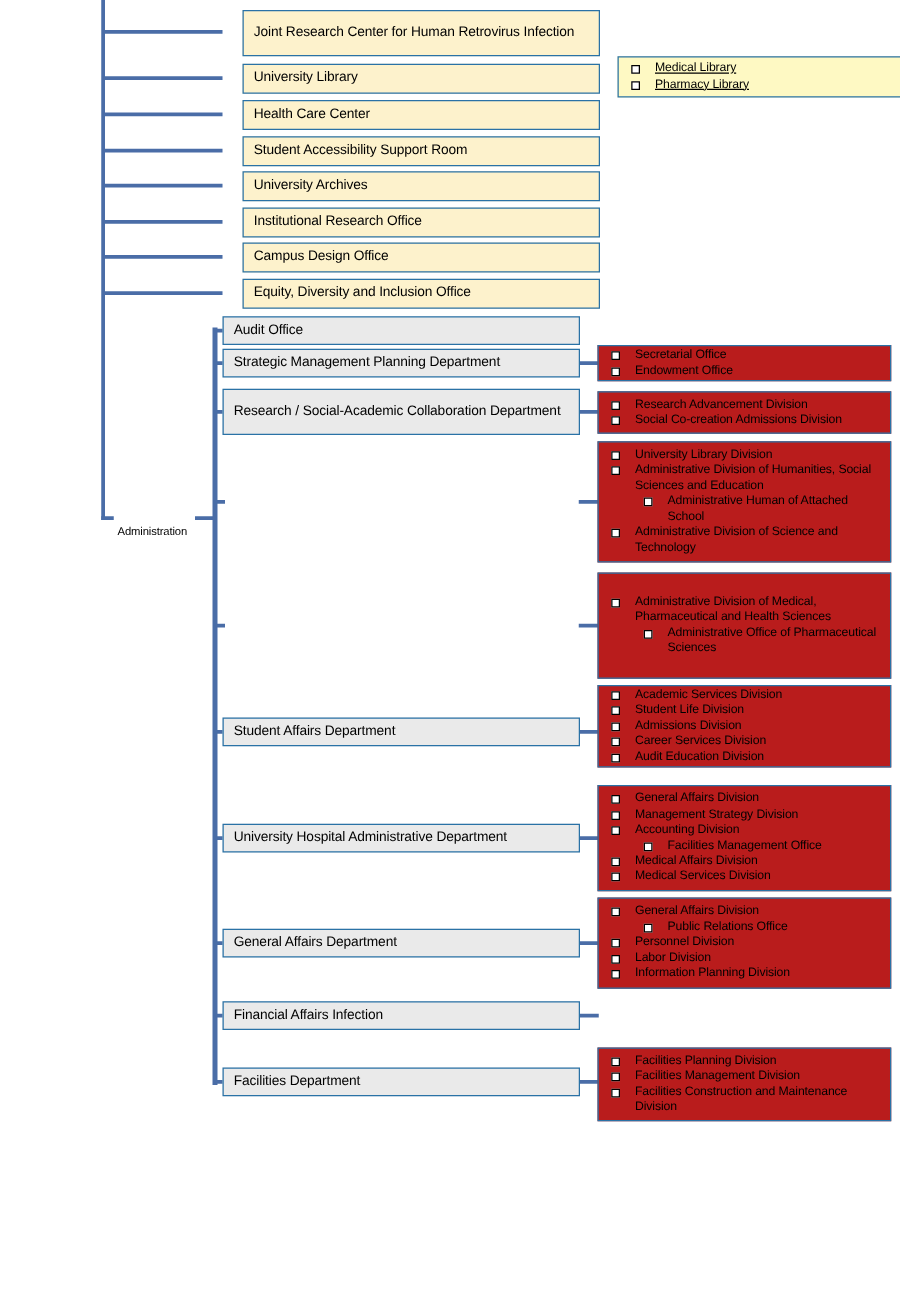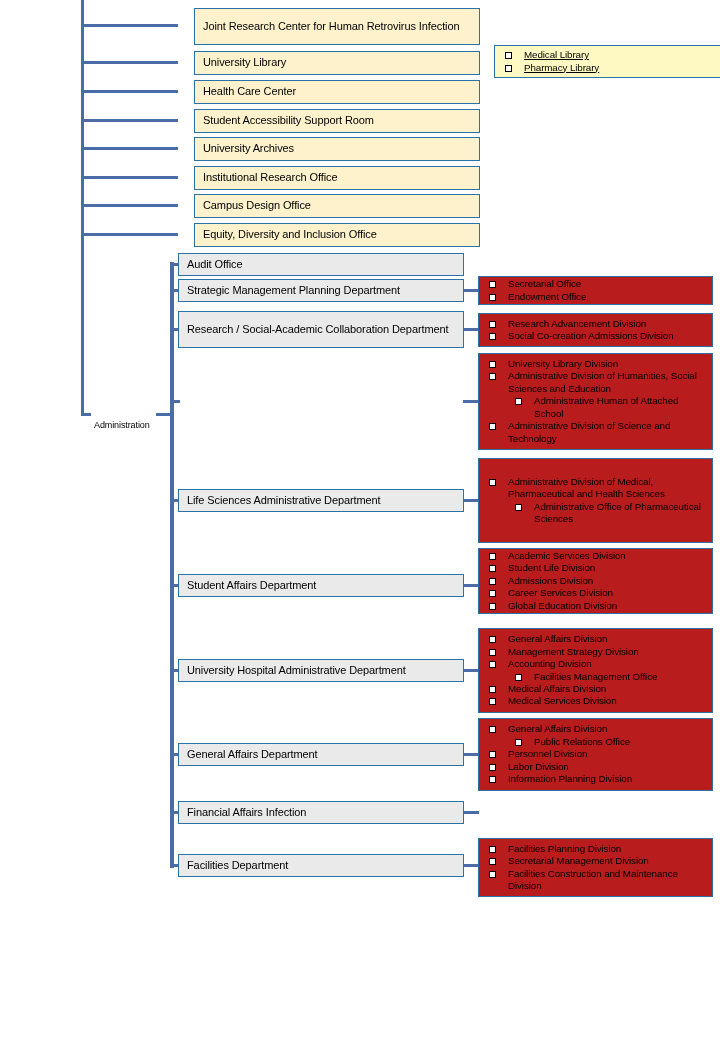--- a/index.html
+++ b/index.html
@@ -104,23 +104,20 @@
 
   <div class="box gray dept" style="top:253px;height:23px">
       <span>Audit Office</span>
     </div>
   <div class="box gray dept" style="top:279px;height:23px">
       <span>Strategic Management Planning Department</span>
     </div>
   <div class="box gray dept" style="top:311px;height:37px">
       <span>Research / Social-Academic Collaboration Department</span>
     </div>
-  <div class="box gray dept" style="top:489px;height:23px">
-      <span>Life Sciences Administrative Department</span>
-    </div>
   <div class="box gray dept" style="top:574px;height:23px">
       <span>Student Affairs Department</span>
     </div>
   <div class="box gray dept" style="top:659px;height:23px">
       <span>University Hospital Administrative Department</span>
     </div>
   <div class="box gray dept" style="top:743px;height:23px">
       <span>General Affairs Department</span>
     </div>
   <div class="box gray dept" style="top:801px;height:23px">
@@ -200,21 +197,21 @@
       <div class="di">
         <span class="sq"></span>
         <span class="dt">Admissions Division</span>
       </div>
       <div class="di">
         <span class="sq"></span>
         <span class="dt">Career Services Division</span>
       </div>
       <div class="di">
         <span class="sq"></span>
-        <span class="dt">Global Education Division</span>
+        <span class="dt">Audit Education Division</span>
       </div>
     </div>
   <div class="box detail" style="top:628px;height:85px">
       <div class="di">
         <span class="sq"></span>
         <span class="dt">General Affairs Division</span>
       </div>
       <div class="di">
         <span class="sq"></span>
         <span class="dt">Management Strategy Division</span>
@@ -258,21 +255,21 @@
         <span class="dt">Information Planning Division</span>
       </div>
     </div>
   <div class="box detail" style="top:838px;height:59px">
       <div class="di">
         <span class="sq"></span>
         <span class="dt">Facilities Planning Division</span>
       </div>
       <div class="di">
         <span class="sq"></span>
-        <span class="dt">Secretarial Management Division</span>
+        <span class="dt">Facilities Management Division</span>
       </div>
       <div class="di">
         <span class="sq"></span>
         <span class="dt">Facilities Construction and Maintenance Division</span>
       </div>
     </div>
 
 </div>
 
 </body></html>

